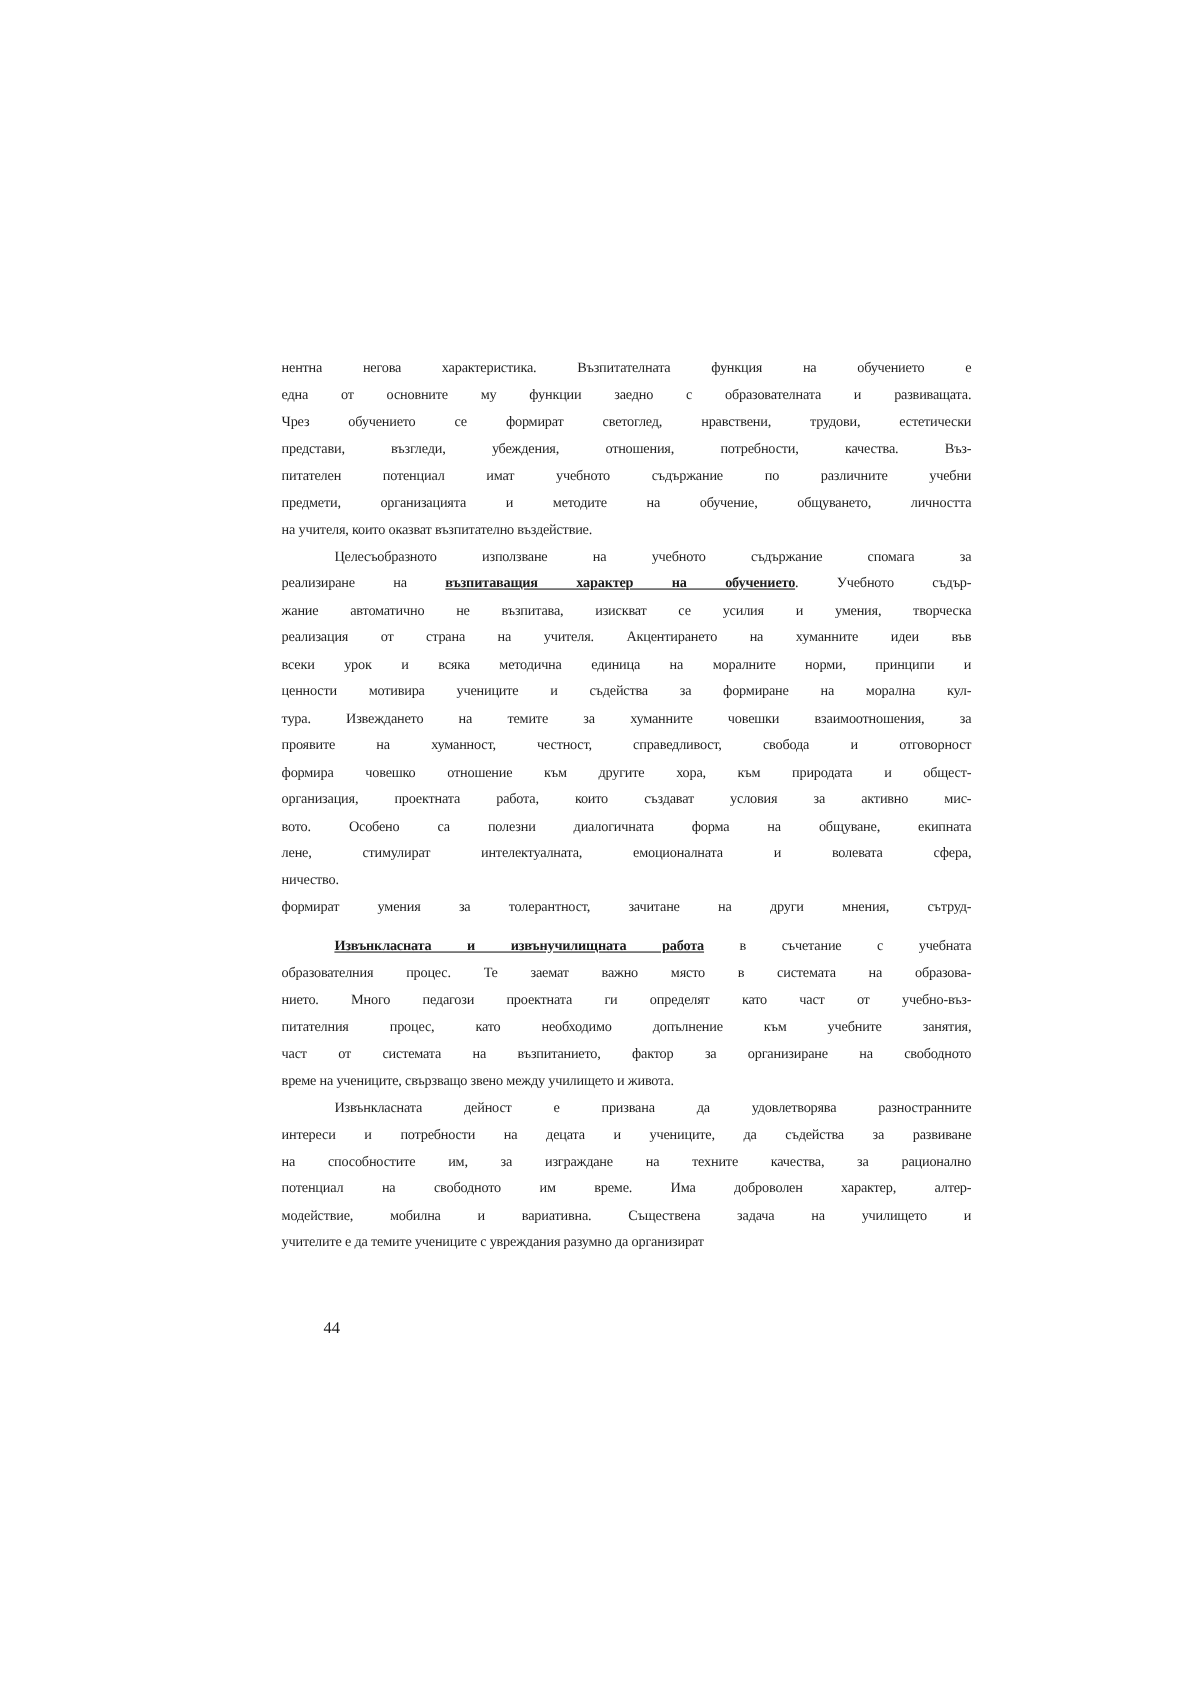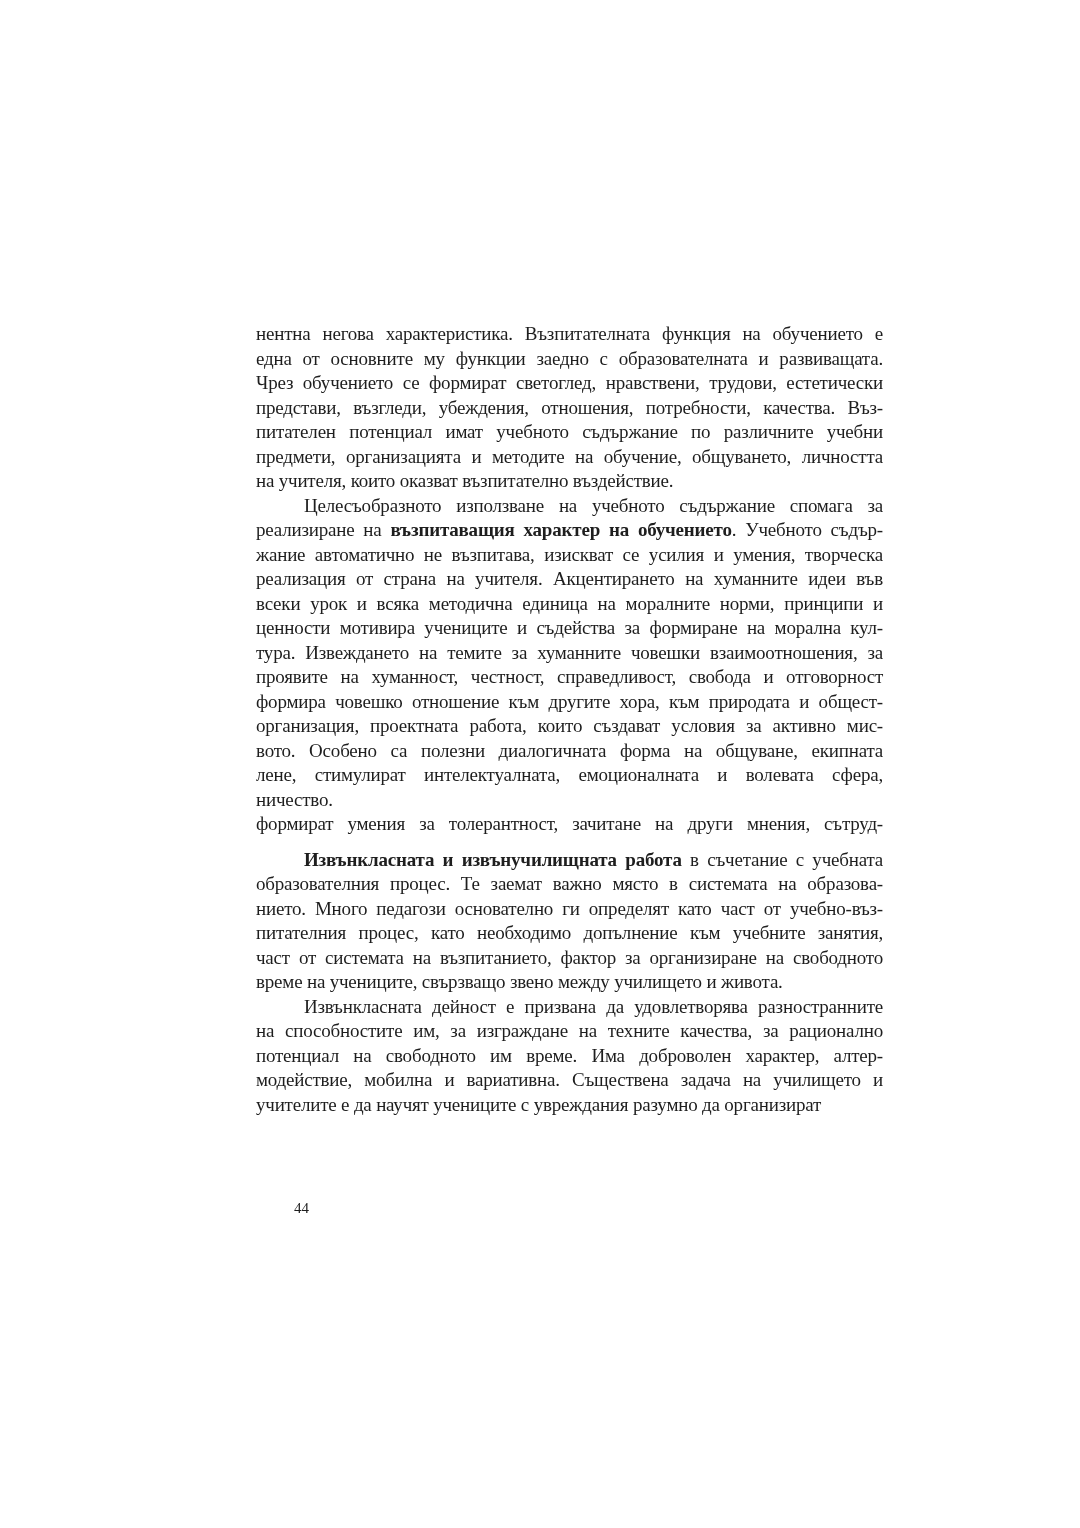--- a/index.html
+++ b/index.html
@@ -15,39 +15,39 @@
     background: var(--bg);
     overflow: hidden;
     margin: 0 auto;
   }
   .text-block {
     position: absolute;
     left: 256px;
     top: 322px;
     width: 627px;
     font-family: "Liberation Serif", serif;
-    font-size: 19px;
+    font-size: 13px;
     line-height: 24.5px;
     letter-spacing: -0.2px;
     color: var(--text);
   }
   .paragraph { }
   .paragraph.space-before { margin-top: 11px; }
   .line {
     text-align: justify;
     text-align-last: auto;
     white-space: normal;
   }
   .line.fill {
     text-align-last: justify;
   }
   .line.indent {
     padding-left: 48px;
   }
-  .line b { font-weight: bold; }
+  .line b { font-weight: bold; text-decoration: underline; }
   .page-number {
     position: absolute;
     left: 294px;
     top: 1197px;
     font-family: "Liberation Serif", serif;
     font-size: 15px;
     line-height: 22px;
     color: var(--text);
   }
 </style>
@@ -77,27 +77,28 @@
         <div class="line fill">формира човешко отношение към другите хора, към природата и общест-</div>
         <div class="line fill">организация, проектната работа, които създават условия за активно мис-</div>
         <div class="line fill">вото. Особено са полезни диалогичната форма на общуване, екипната</div>
         <div class="line fill">лене, стимулират интелектуалната, емоционалната и волевата сфера,</div>
         <div class="line">ничество.</div>
         <div class="line fill">формират умения за толерантност, зачитане на други мнения, сътруд-</div>
       </div>
       <div class="paragraph space-before">
         <div class="line fill indent"><b>Извънкласната и извънучилищната работа</b> в съчетание с учебната</div>
         <div class="line fill">образователния процес. Те заемат важно място в системата на образова-</div>
-        <div class="line fill">нието. Много педагози основателно ги определят като част от учебно-въз-</div>
+        <div class="line fill">нието. Много педагози проектната ги определят като част от учебно-въз-</div>
         <div class="line fill">питателния процес, като необходимо допълнение към учебните занятия,</div>
         <div class="line fill">част от системата на възпитанието, фактор за организиране на свободното</div>
         <div class="line">време на учениците, свързващо звено между училището и живота.</div>
       </div>
       <div class="paragraph">
         <div class="line fill indent">Извънкласната дейност е призвана да удовлетворява разностранните</div>
+        <div class="line fill">интереси и потребности на децата и учениците, да съдейства за развиване</div>
         <div class="line fill">на способностите им, за изграждане на техните качества, за рационално</div>
         <div class="line fill">потенциал на свободното им време. Има доброволен характер, алтер-</div>
         <div class="line fill">модействие, мобилна и вариативна. Съществена задача на училището и</div>
-        <div class="line">учителите е да научят учениците с увреждания разумно да организират</div>
+        <div class="line">учителите е да темите учениците с увреждания разумно да организират</div>
       </div>
     </main>
   <div class="page-number">44</div>
 </div>
 
 </body></html>

